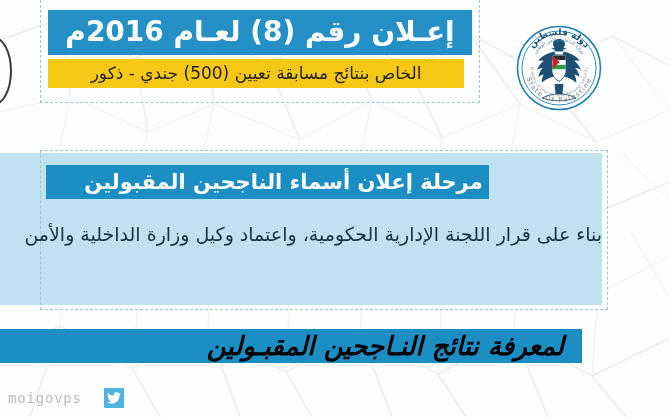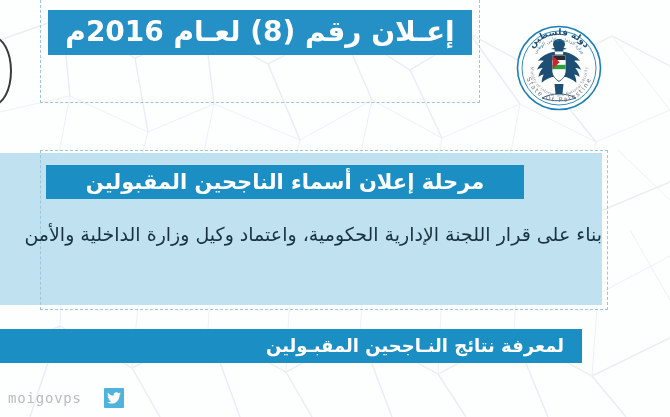--- a/index.html
+++ b/index.html
@@ -140,28 +140,29 @@
     width: 602px;
     height: 152px;
     background: #bfe1f0;
     z-index: 2;
   }
 
   .section-title {
     position: absolute;
     left: 46px;
     top: 165px;
-    width: 478px;
+    width: 411px;
     height: 34px;
     background: #1b8ec4;
     z-index: 4;
     display: flex;
     align-items: center;
     justify-content: center;
     overflow: hidden;
+    padding-left: 32px;
   }
   .section-title .txt {
     color: #ffffff;
     font-size: 21px;
     font-weight: bold;
     line-height: 1;
     white-space: nowrap;
   }
 
   .para {
@@ -189,27 +190,28 @@
     background: #1b8ec4;
     z-index: 4;
     display: flex;
     align-items: center;
     justify-content: flex-start;
     padding-right: 0;
     box-sizing: border-box;
     overflow: hidden;
   }
   .cta-blue .txt {
-    color: #ffffff;
-    font-size: 18px;
+    color: #000000;
+    font-size: 26px;
     font-weight: bold;
     line-height: 1;
     white-space: nowrap;
     position: absolute;
     right: 18px;
+    font-style: italic;
   }
 
   .cta-red {
     position: absolute;
     left: 0px;
     top: 329px;
     width: 121px;
     height: 34px;
     background: #e8161a;
     z-index: 5;
@@ -312,20 +314,23 @@
   </svg>
 
   <div class="left-cut-seal"></div>
 
   <div class="header-frame"></div>
 
   <div class="hdr-blue">
     <span class="txt">إعـلان رقم (8) لعـام 2016م</span>
   </div>
 
+  <div class="hdr-yellow">
+    <span class="txt">الخاص بنتائج مسابقة تعيين (500) جندي - ذكور</span>
+  </div>
 
   <svg class="emblem" viewBox="0 0 86 92" aria-hidden="true">
 
     <circle cx="43" cy="46" r="41.5" fill="#ffffff" stroke="#1b7fb5" stroke-width="1.6"></circle>
     <circle cx="43" cy="46" r="37" fill="#ffffff" stroke="#1b7fb5" stroke-width="0.9"></circle>
 
     <g fill="#1d4f75">
 
       <path d="M43 17c3.6 0 6 2.4 6 5.2 0 1.6-.7 2.6-1.6 3.3l3.6 1.4-3.9.5c.3.7.4 1.4.3 2.1h-8.8c-.1-.7 0-1.4.3-2.1l-3.9-.5 3.6-1.4c-.9-.7-1.6-1.7-1.6-3.3 0-2.8 2.4-5.2 6-5.2z"></path>
 

